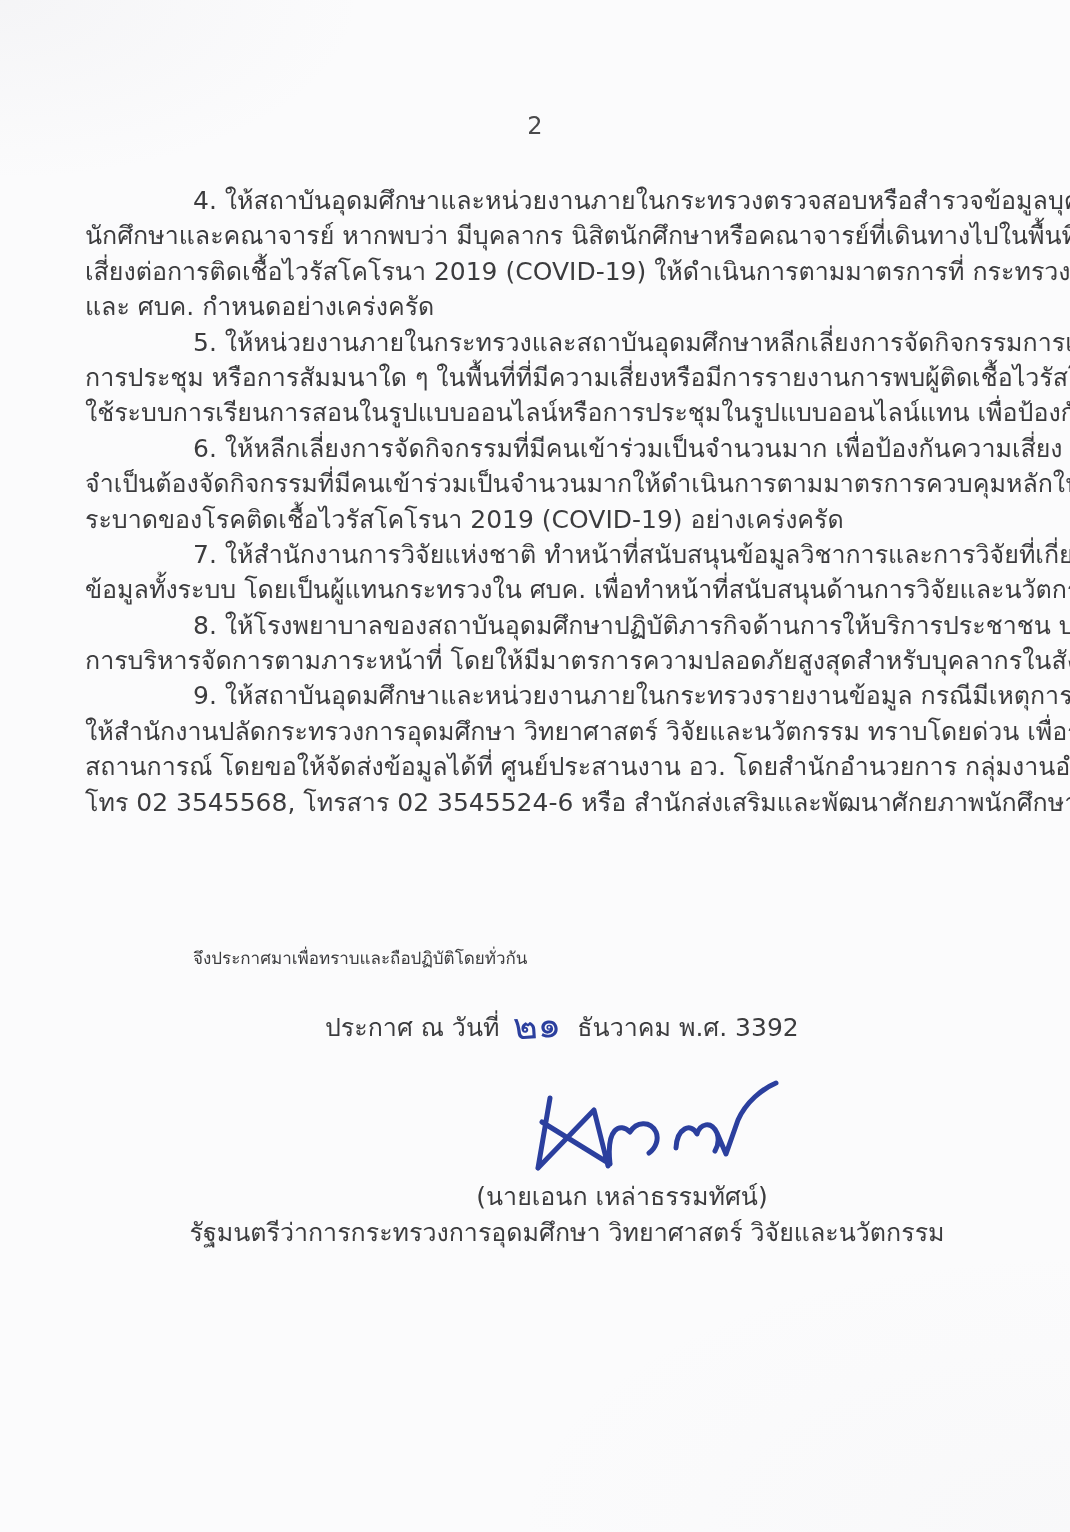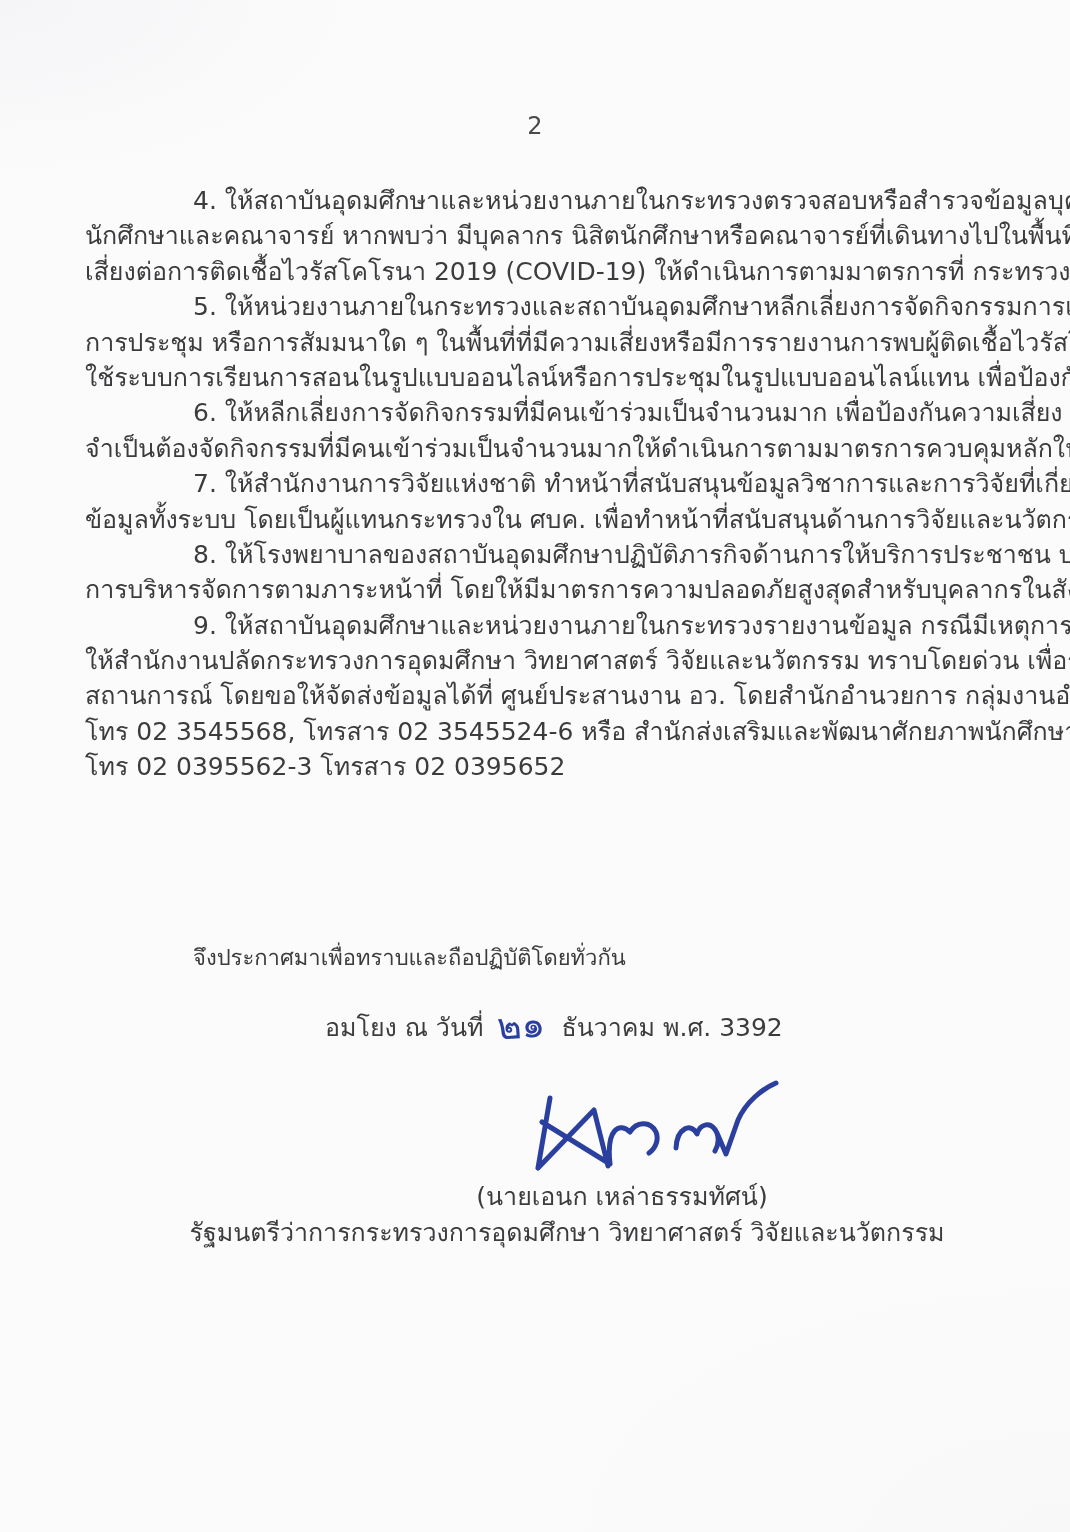--- a/index.html
+++ b/index.html
@@ -36,21 +36,21 @@
     height: 35.4px;
     line-height: 35.4px;
     white-space: nowrap;
     overflow: visible;
   }
   .ln.first { padding-left: 108px; }
   .closing {
     position: absolute;
     left: 193px;
     top: 940px;
-    font-size: 22px;
+    font-size: 17px;
     line-height: 36px;
     white-space: nowrap;
   }
   .date-line {
     position: absolute;
     left: 325px;
     top: 1004px;
     font-size: 25px;
     line-height: 40px;
     white-space: nowrap;
@@ -94,57 +94,58 @@
 <div class="page">
 
   <div class="page-number">2</div>
 
   <div class="body-text">
 
     <div>
       <div class="ln first">4. ให้สถาบันอุดมศึกษาและหน่วยงานภายในกระทรวงตรวจสอบหรือสำรวจข้อมูลบุคลากร นิสิต</div>
       <div class="ln">นักศึกษาและคณาจารย์ หากพบว่า มีบุคลากร นิสิตนักศึกษาหรือคณาจารย์ที่เดินทางไปในพื้นที่ควบคุมหรือมีความ</div>
       <div class="ln">เสี่ยงต่อการติดเชื้อไวรัสโคโรนา 2019 (COVID-19) ให้ดำเนินการตามมาตรการที่ กระทรวง อว. กระทรวงสาธารณสุข</div>
+      <div class="ln">และ ศบค. กำหนดอย่างเคร่งครัด</div>
     </div>
 
     <div>
       <div class="ln first">5. ให้หน่วยงานภายในกระทรวงและสถาบันอุดมศึกษาหลีกเลี่ยงการจัดกิจกรรมการเรียนการสอน</div>
       <div class="ln">การประชุม หรือการสัมมนาใด ๆ ในพื้นที่ที่มีความเสี่ยงหรือมีการรายงานการพบผู้ติดเชื้อไวรัสโคโรนา 2019 โดยให้</div>
       <div class="ln">ใช้ระบบการเรียนการสอนในรูปแบบออนไลน์หรือการประชุมในรูปแบบออนไลน์แทน เพื่อป้องกันความเสี่ยงดังกล่าว</div>
     </div>
 
     <div>
       <div class="ln first">6. ให้หลีกเลี่ยงการจัดกิจกรรมที่มีคนเข้าร่วมเป็นจำนวนมาก เพื่อป้องกันความเสี่ยง หรือหากมีความ</div>
       <div class="ln">จำเป็นต้องจัดกิจกรรมที่มีคนเข้าร่วมเป็นจำนวนมากให้ดำเนินการตามมาตรการควบคุมหลักในการป้องกันการแพร่</div>
+      <div class="ln">ระบาดของโรคติดเชื้อไวรัสโคโรนา 2019 (COVID-19) อย่างเคร่งครัด</div>
     </div>
 
     <div>
       <div class="ln first">7. ให้สำนักงานการวิจัยแห่งชาติ ทำหน้าที่สนับสนุนข้อมูลวิชาการและการวิจัยที่เกี่ยวข้องเพื่อเชื่อมโยง</div>
       <div class="ln">ข้อมูลทั้งระบบ โดยเป็นผู้แทนกระทรวงใน ศบค. เพื่อทำหน้าที่สนับสนุนด้านการวิจัยและนวัตกรรมทางการแพทย์</div>
     </div>
 
     <div>
       <div class="ln first">8. ให้โรงพยาบาลของสถาบันอุดมศึกษาปฏิบัติภารกิจด้านการให้บริการประชาชน บริการสาธารณะและ</div>
       <div class="ln">การบริหารจัดการตามภาระหน้าที่ โดยให้มีมาตรการความปลอดภัยสูงสุดสำหรับบุคลากรในสังกัด เพื่อสร้างความ</div>
     </div>
 
     <div>
       <div class="ln first">9. ให้สถาบันอุดมศึกษาและหน่วยงานภายในกระทรวงรายงานข้อมูล กรณีมีเหตุการณ์ผิดปกติ</div>
       <div class="ln">ให้สำนักงานปลัดกระทรวงการอุดมศึกษา วิทยาศาสตร์ วิจัยและนวัตกรรม ทราบโดยด่วน เพื่อร่วมกันควบคุม</div>
       <div class="ln">สถานการณ์ โดยขอให้จัดส่งข้อมูลได้ที่ ศูนย์ประสานงาน อว. โดยสำนักอำนวยการ กลุ่มงานอำนวยการ</div>
       <div class="ln">โทร 02 3545568,  โทรสาร 02 3545524-6 หรือ สำนักส่งเสริมและพัฒนาศักยภาพนักศึกษา กลุ่มกิจการพิเศษ</div>
-      <div class="ln">โทร 02 0395562-3 โทรสาร 02 0395652</div>
     </div>
 
   </div>
 
   <div class="closing">จึงประกาศมาเพื่อทราบและถือปฏิบัติโดยทั่วกัน</div>
 
   <div class="date-line">
-    <span>อมโยง ณ วันที่</span><span class="day" style="color:#2b3f9e;">๒๑</span><span>ธันวาคม  พ.ศ. 3392</span>
+    <span>ประกาศ ณ วันที่</span><span class="day" style="color:#2b3f9e;">๒๑</span><span>ธันวาคม  พ.ศ. 3392</span>
   </div>
 
   <svg class="signature-svg" viewBox="0 0 284 106" fill="none" xmlns="http://www.w3.org/2000/svg">
     <path stroke="#2b3f9e" stroke-width="5" stroke-linecap="round" stroke-linejoin="round" fill="none" d="M52,22 L40,92
              M40,92 L96,34 L110,90
              M44,46 L112,88
              M112,88 C108,52 122,46 132,56 C138,46 152,44 158,56 C161,63 158,72 151,77
              M178,72 C179,52 193,46 199,58 C202,48 213,44 219,57 C221,63 220,70 217,75
              M219,57 L228,78 L240,44 C248,26 264,13 278,7"></path>
   </svg>

